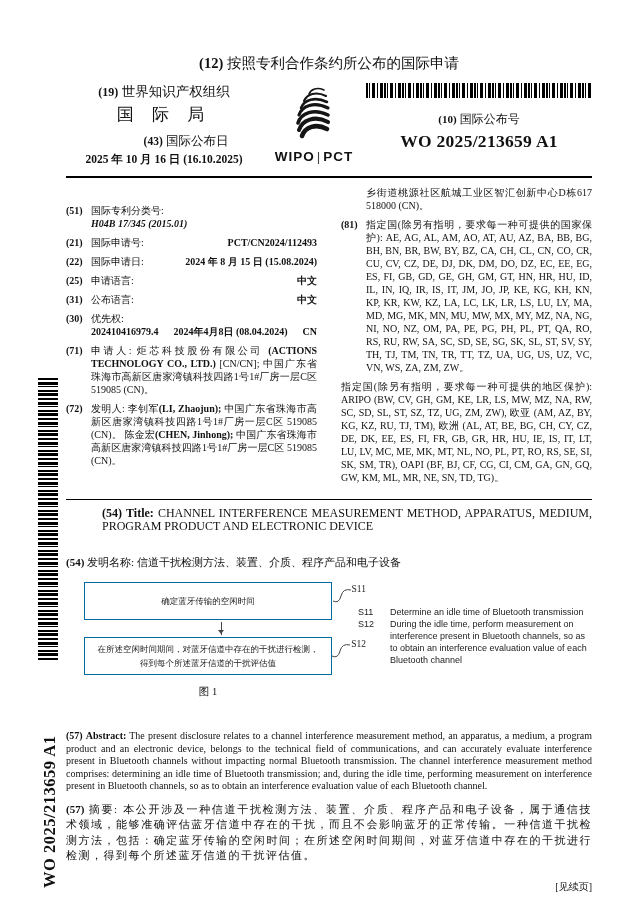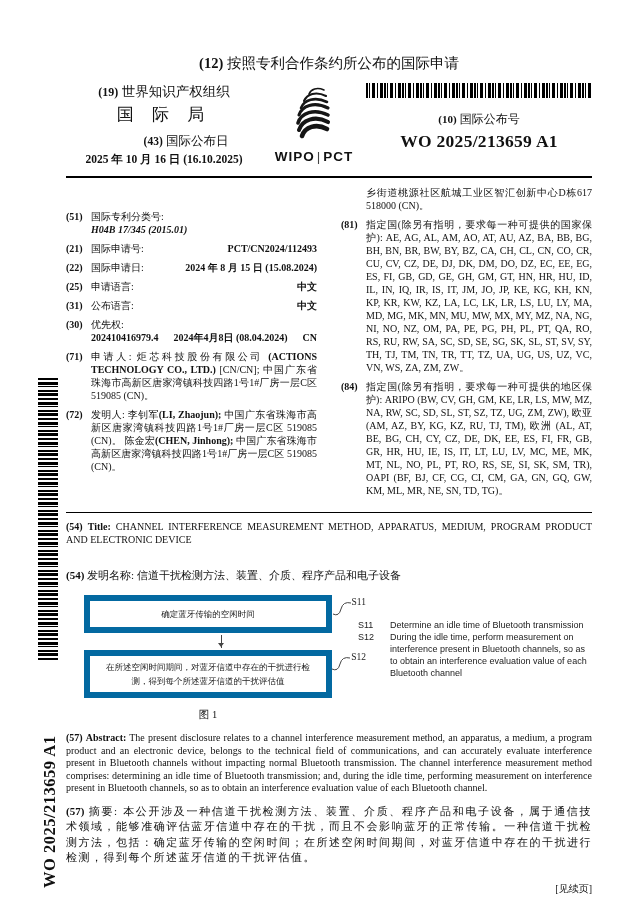--- a/index.html
+++ b/index.html
@@ -60,44 +60,44 @@
   .field { display:flex; margin-bottom:6px; }
   .fnum { width:25px; flex-shrink:0; font-weight:bold; }
   .fbody { flex:1; text-align:justify; }
   .fbody.kv { display:flex; justify-content:space-between; text-align:left; }
   .val-b { font-weight:bold; }
   .val-bi { font-weight:bold; font-style:italic; }
   .prio-row { display:flex; justify-content:space-between; font-weight:bold; }
   .addr-cont { padding-left:25px; margin-bottom:6px; text-align:justify; }
   .en-b { font-weight:bold; }
   
-  .title-en { margin-top:7px; font-size:10px; line-height:13px; text-align:justify; }
+  .title-en { margin-top:7px; font-size:12px; line-height:13px; text-align:justify;margin-left:36px; }
   .title-en .num, .title-en .lbl { font-weight:bold; }
   .title-cn { margin-top:22px; font-size:11px; }
   .title-cn .num { font-weight:bold; }
   
   .fig-row { display:flex; margin-top:12px; }
   .flowchart { width:292px; padding-left:18px; }
   .fc-item { position:relative; width:248px; }
   .fc-box {
-    border:6px solid #0369a1; min-height:38px; display:flex; align-items:center; justify-content:center;
+    border:1px solid #0369a1; min-height:38px; display:flex; align-items:center; justify-content:center;
     font-size:8.5px; line-height:14px; text-align:center; padding:4px 12px; color:#222;
   }
   .fc-tag { position:absolute; right:-34px; top:2px; display:flex; align-items:flex-start; font-size:9.5px; color:#222; }
   .fc-tag svg { margin-top:4px; }
   .fc-arrow { position:relative; width:1px; height:13px; background:#444; margin:2px auto; }
   .fc-arrow:after { content:""; position:absolute; bottom:-2px; left:-2.5px;
     border:3px solid transparent; border-top:4px solid #444; }
   .fc-caption { width:248px; text-align:center; font-size:10.5px; margin-top:10px; }
   .fig-legend { flex:1; margin-top:24px; font-family:"Liberation Sans","DejaVu Sans",sans-serif; font-size:9px; line-height:12px; color:#222; }
   .leg-row { display:flex; }
   .leg-key { width:32px; flex-shrink:0; }
   .leg-text { flex:1; }
   
-  .abstract-en { margin-top:10px; font-size:10px; line-height:12.5px; text-align:justify; }
+  .abstract-en { margin-top:31px; font-size:10px; line-height:12.5px; text-align:justify; }
   .abstract-en .num, .abstract-en .lbl { font-weight:bold; }
   .abstract-cn { margin-top:9px; font-size:11px; line-height:15.5px; text-align:justify; letter-spacing:1.5px; }
   .abstract-cn .num { font-weight:bold; letter-spacing:0; }
   .footer-note { margin-top:16px; text-align:right; font-size:10px; }
 </style>
 </head>
 <body>
 
 <div class="page">
 
@@ -235,21 +235,20 @@
 
         <div class="field">
           <span class="fnum">(81)</span>
           <div class="fbody">
             <span>指定国(除另有指明，要求每一种可提供的国家保护):</span>
             <span>AE, AG, AL, AM, AO, AT, AU, AZ, BA, BB, BG, BH, BN, BR, BW, BY, BZ, CA, CH, CL, CN, CO, CR, CU, CV, CZ, DE, DJ, DK, DM, DO, DZ, EC, EE, EG, ES, FI, GB, GD, GE, GH, GM, GT, HN, HR, HU, ID, IL, IN, IQ, IR, IS, IT, JM, JO, JP, KE, KG, KH, KN, KP, KR, KW, KZ, LA, LC, LK, LR, LS, LU, LY, MA, MD, MG, MK, MN, MU, MW, MX, MY, MZ, NA, NG, NI, NO, NZ, OM, PA, PE, PG, PH, PL, PT, QA, RO, RS, RU, RW, SA, SC, SD, SE, SG, SK, SL, ST, SV, SY, TH, TJ, TM, TN, TR, TT, TZ, UA, UG, US, UZ, VC, VN, WS, ZA, ZM, ZW。</span>
           </div>
         </div>
 
         <div class="field">
-          <span class="fnum">(84)</span>
           <div class="fbody">
             <span>指定国(除另有指明，要求每一种可提供的地区保护):</span>
             <span>ARIPO (BW, CV, GH, GM, KE, LR, LS, MW, MZ, NA, RW, SC, SD, SL, ST, SZ, TZ, UG, ZM, ZW), 欧亚 (AM, AZ, BY, KG, KZ, RU, TJ, TM), 欧洲 (AL, AT, BE, BG, CH, CY, CZ, DE, DK, EE, ES, FI, FR, GB, GR, HR, HU, IE, IS, IT, LT, LU, LV, MC, ME, MK, MT, NL, NO, PL, PT, RO, RS, SE, SI, SK, SM, TR), OAPI (BF, BJ, CF, CG, CI, CM, GA, GN, GQ, GW, KM, ML, MR, NE, SN, TD, TG)。</span>
           </div>
         </div>
       </div>
     </div>
 
     <hr class="rule thin">
 

